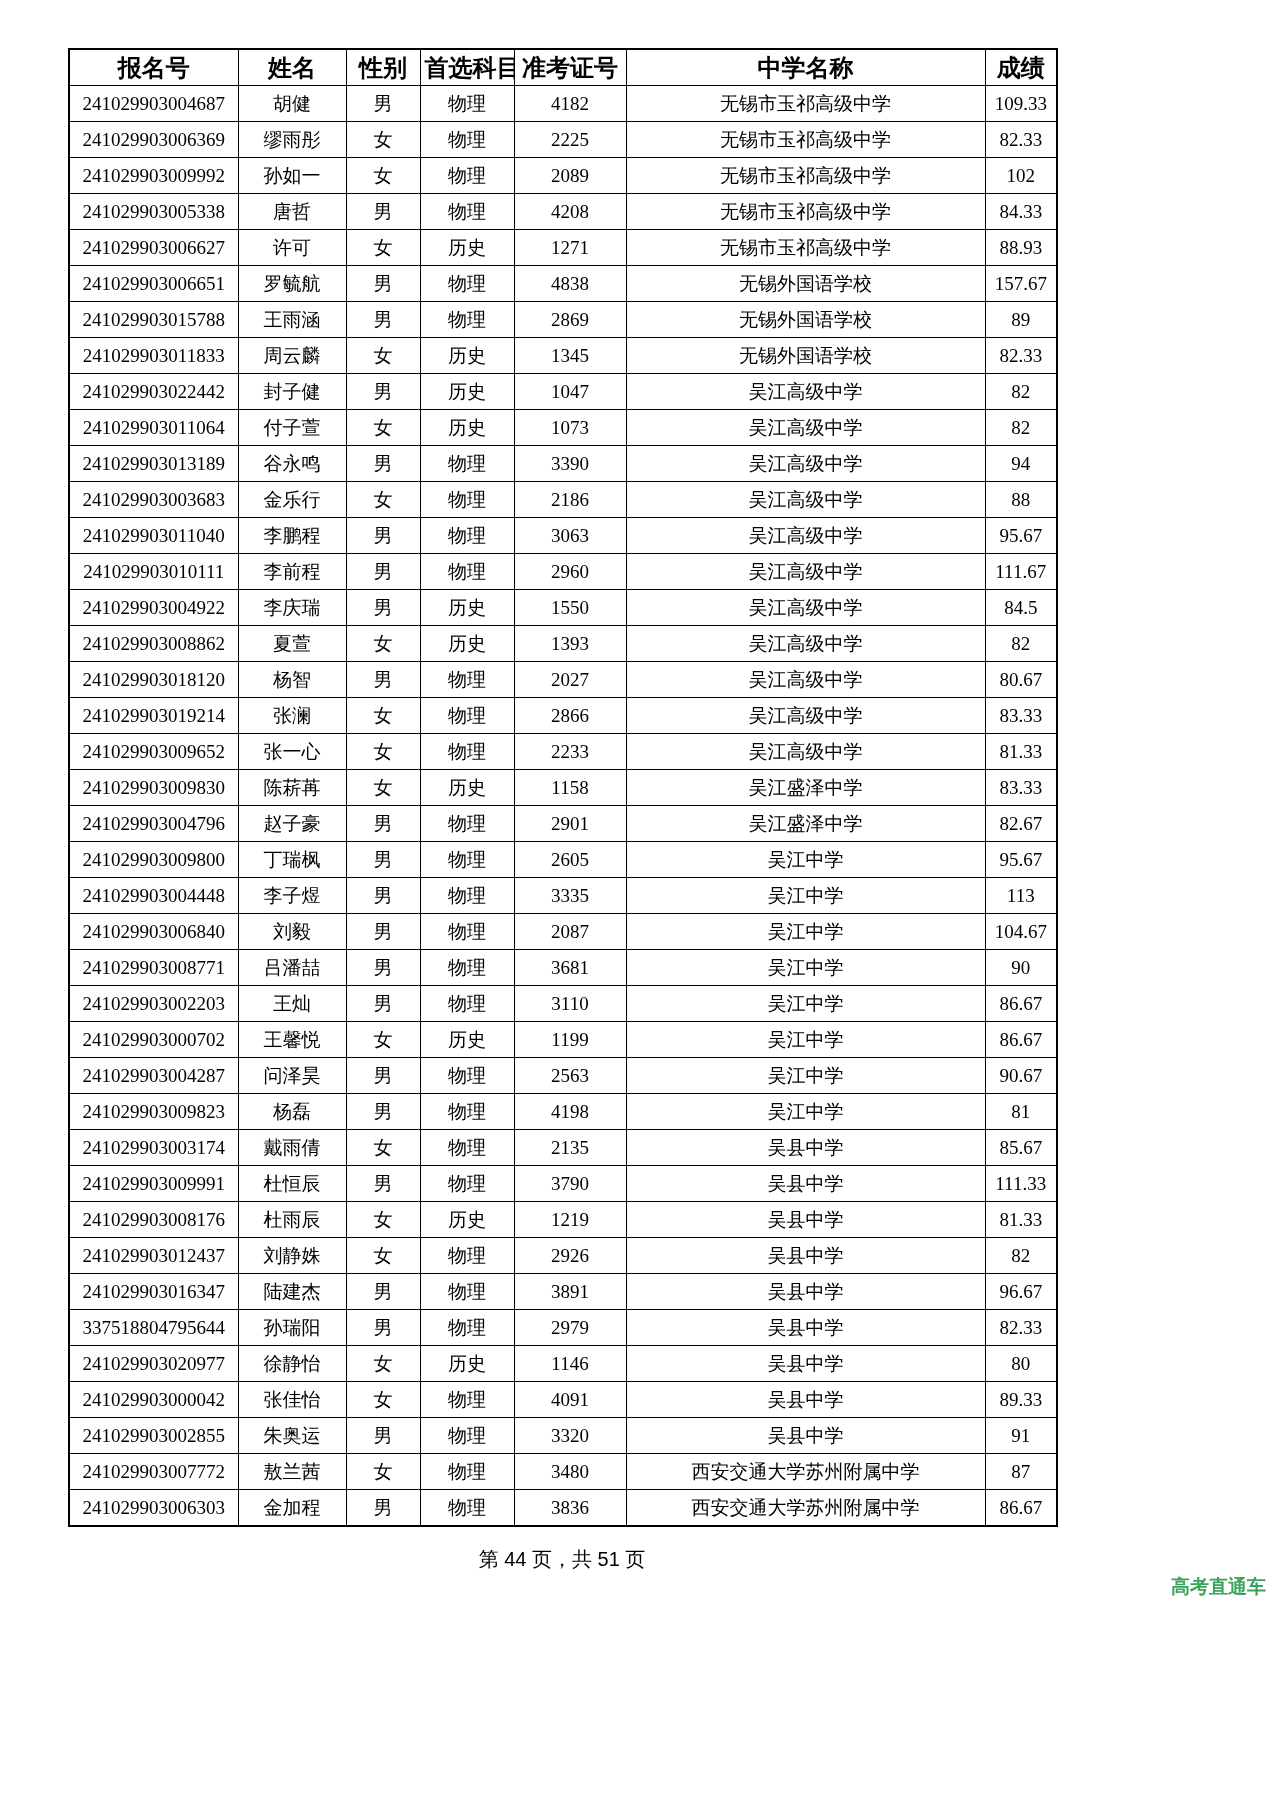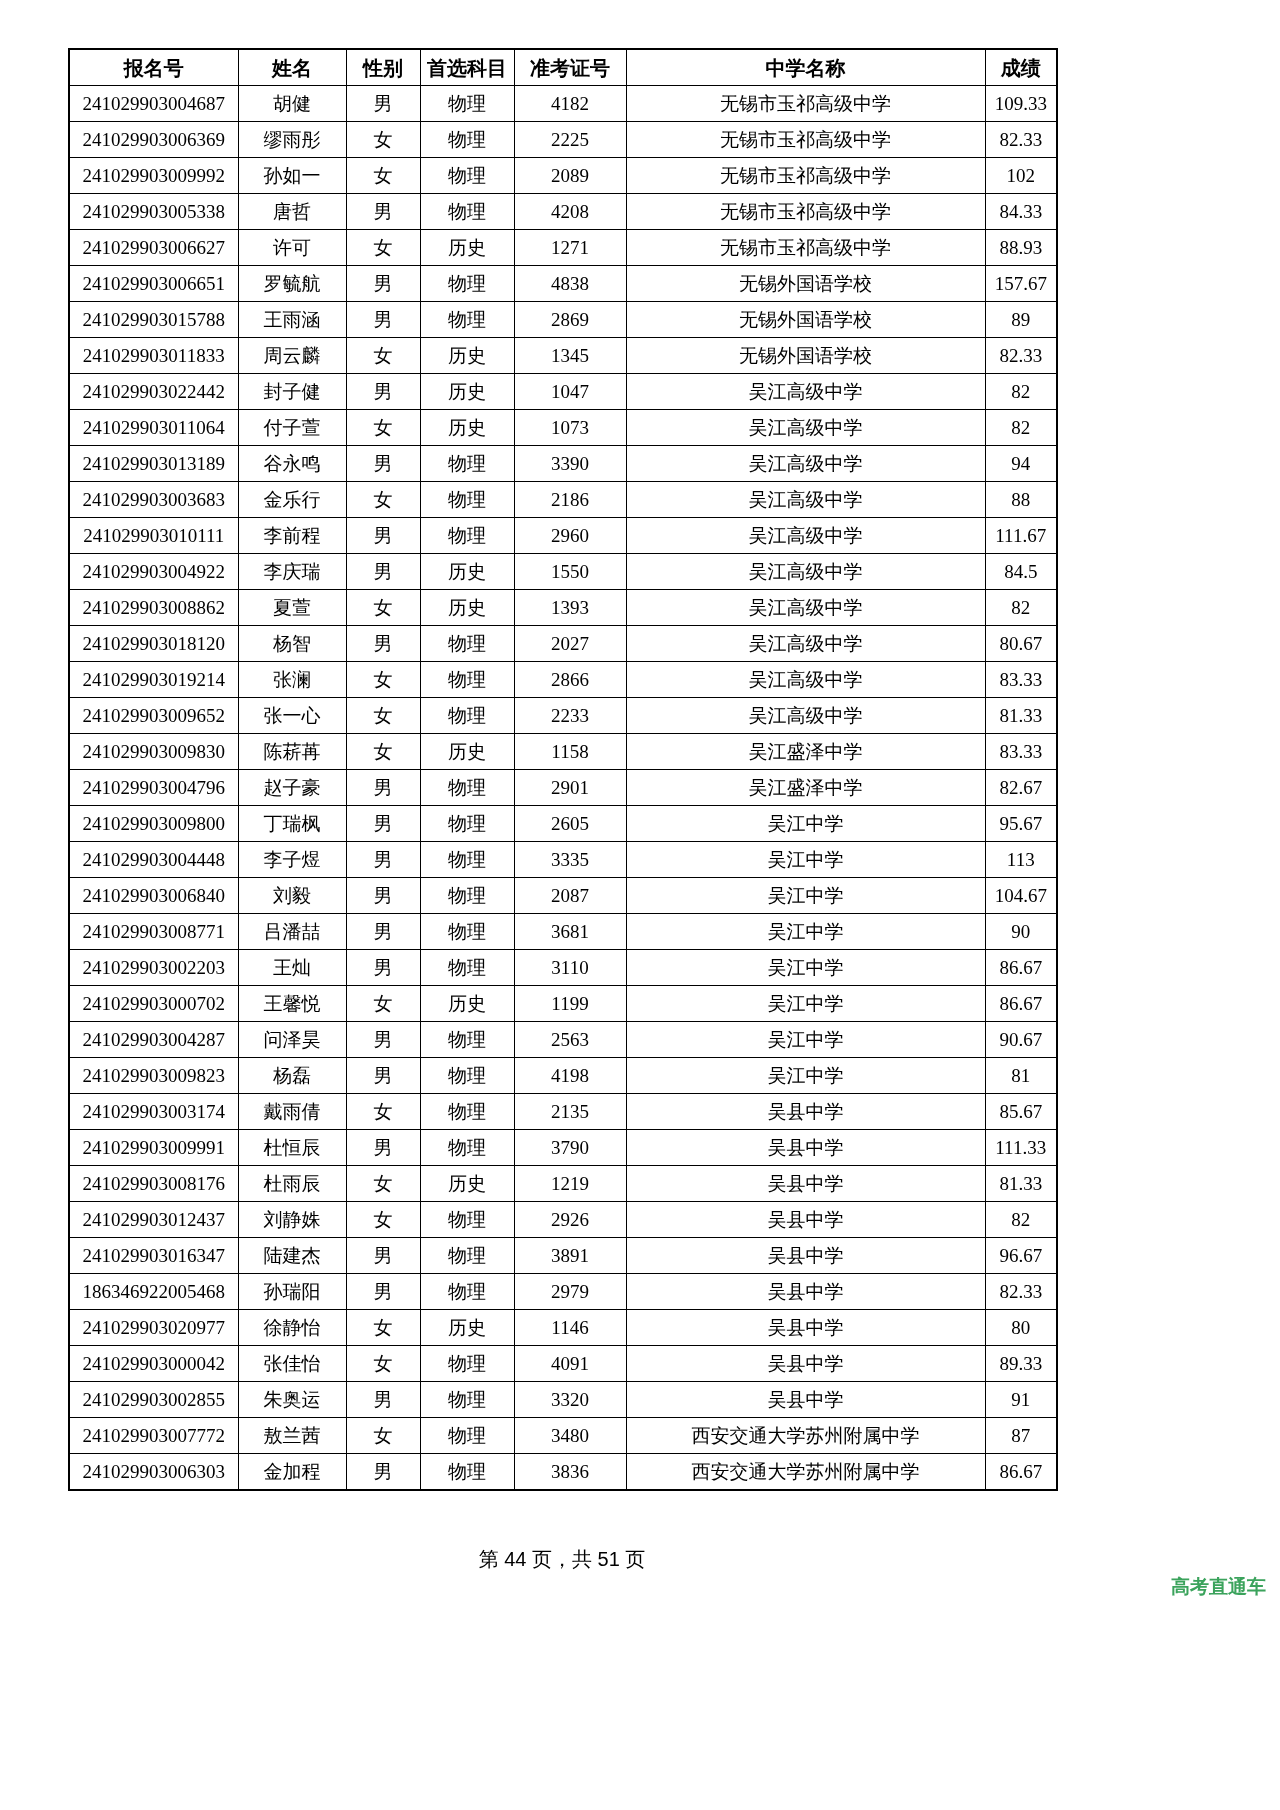--- a/index.html
+++ b/index.html
@@ -32,21 +32,21 @@
     height: 35px;
     padding: 0 4px;
     font-size: 19px;
     line-height: 1;
     text-align: center;
     white-space: nowrap;
     overflow: hidden;
   }
   table.results th {
     font-weight: bold;
-    font-size: 20px;
+    font-size: 24px;
   }
   
   col.w0 { width: 169px; }
   col.w1 { width: 108px; }
   col.w2 { width: 74px; }
   col.w3 { width: 94px; }
   col.w4 { width: 112px; }
   col.w5 { width: 359px; }
   col.w6 { width: 72px; }
   
@@ -198,20 +198,29 @@
         <tr>
           <td class="c0">241029903003683</td>
           <td class="c1">金乐行</td>
           <td class="c2">女</td>
           <td class="c3">物理</td>
           <td class="c4">2186</td>
           <td class="c5">吴江高级中学</td>
           <td class="c6">88</td>
         </tr>
         <tr>
+          <td class="c0">241029903011040</td>
+          <td class="c1">李鹏程</td>
+          <td class="c2">男</td>
+          <td class="c3">物理</td>
+          <td class="c4">3063</td>
+          <td class="c5">吴江高级中学</td>
+          <td class="c6">95.67</td>
+        </tr>
+        <tr>
           <td class="c0">241029903010111</td>
           <td class="c1">李前程</td>
           <td class="c2">男</td>
           <td class="c3">物理</td>
           <td class="c4">2960</td>
           <td class="c5">吴江高级中学</td>
           <td class="c6">111.67</td>
         </tr>
         <tr>
           <td class="c0">241029903004922</td>
@@ -387,21 +396,21 @@
         <tr>
           <td class="c0">241029903016347</td>
           <td class="c1">陆建杰</td>
           <td class="c2">男</td>
           <td class="c3">物理</td>
           <td class="c4">3891</td>
           <td class="c5">吴县中学</td>
           <td class="c6">96.67</td>
         </tr>
         <tr>
-          <td class="c0">186346922005468</td>
+          <td class="c0">337518804795644</td>
           <td class="c1">孙瑞阳</td>
           <td class="c2">男</td>
           <td class="c3">物理</td>
           <td class="c4">2979</td>
           <td class="c5">吴县中学</td>
           <td class="c6">82.33</td>
         </tr>
         <tr>
           <td class="c0">241029903020977</td>
           <td class="c1">徐静怡</td>

